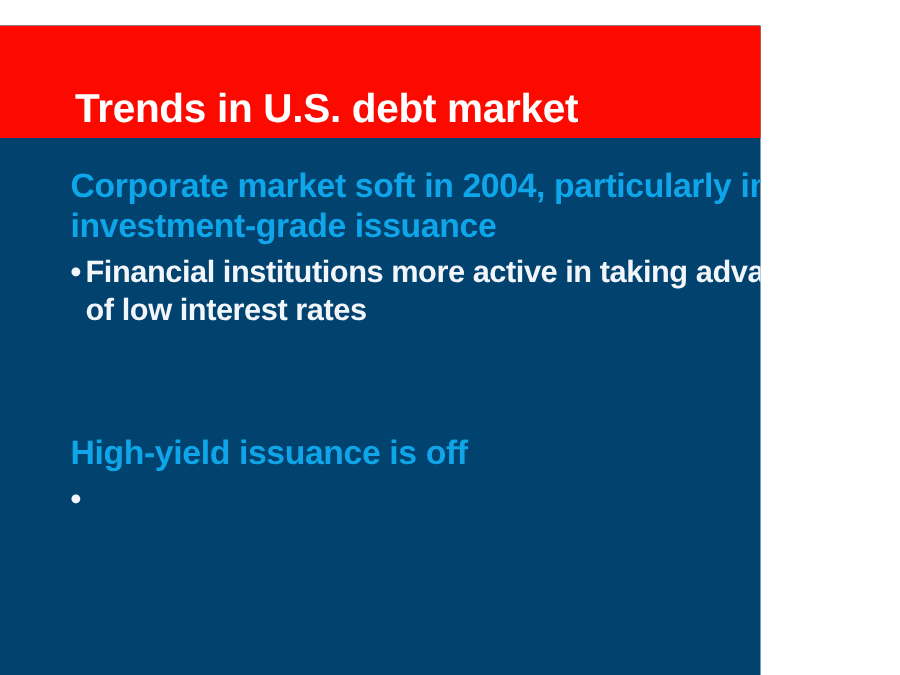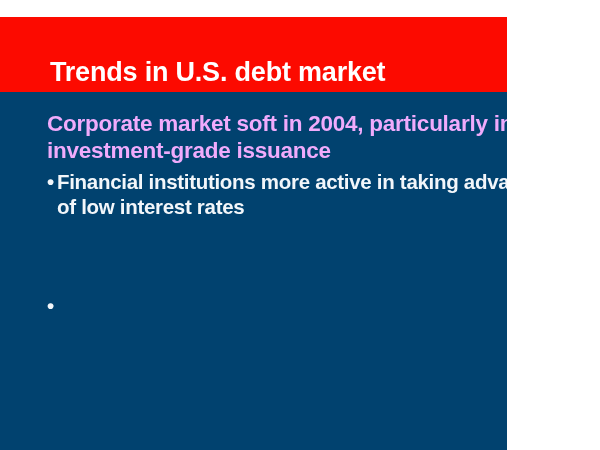--- a/index.html
+++ b/index.html
@@ -44,21 +44,21 @@
     width: 600px;
     height: 375px;
   }
   .block {
     position: absolute;
     left: 47px;
     width: 520px;
   }
   .heading {
     margin: 0;
-    color: #f0abfc;
+    color: #0ea5e9;
     font-size: 22.5px;
     font-weight: bold;
     line-height: 26.5px;
     letter-spacing: -0.25px;
   }
   .bullet-list {
     list-style: none;
     margin: 0;
     padding: 0;
   }
@@ -100,20 +100,21 @@
       <p class="heading">Corporate market soft in 2004, particularly in investment-grade issuance</p>
       <ul class="bullet-list">
         <li class="bullet-item">
           <span class="dot">•</span>
           <span>Financial institutions more active in taking advantage of low interest rates</span>
         </li>
       </ul>
     </div>
 
     <div class="block" id="block-2">
+      <p class="heading">High-yield issuance is off</p>
       <ul class="bullet-list">
         <li class="bullet-item">
           <span class="dot">•</span>
         </li>
       </ul>
     </div>
 
   </div>
 </div>
 

